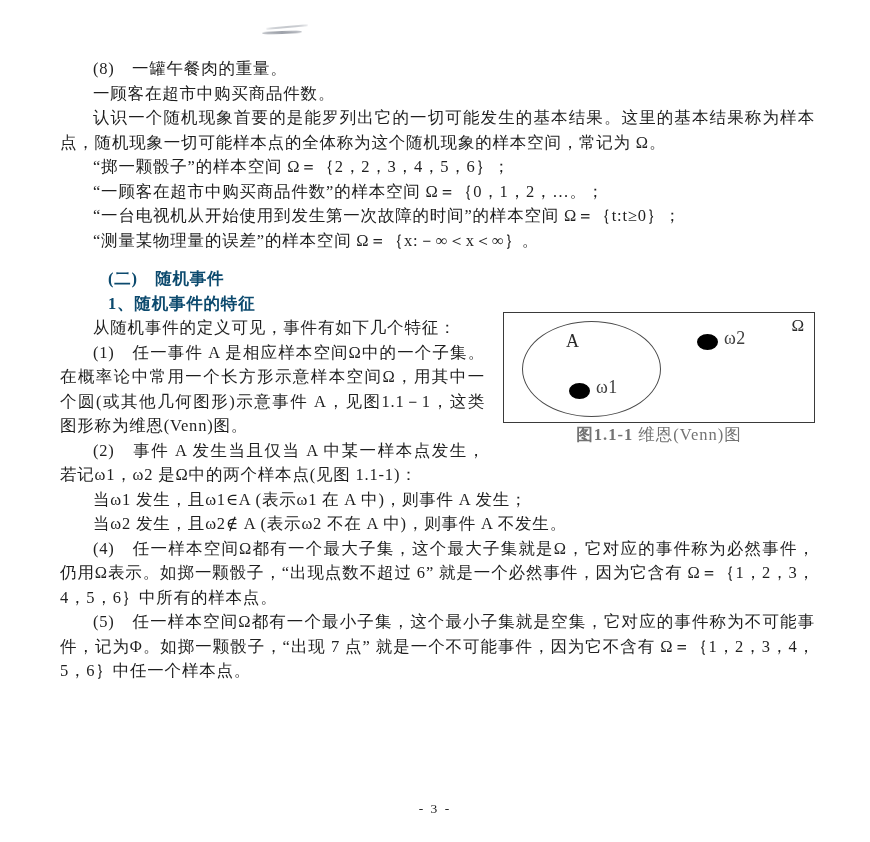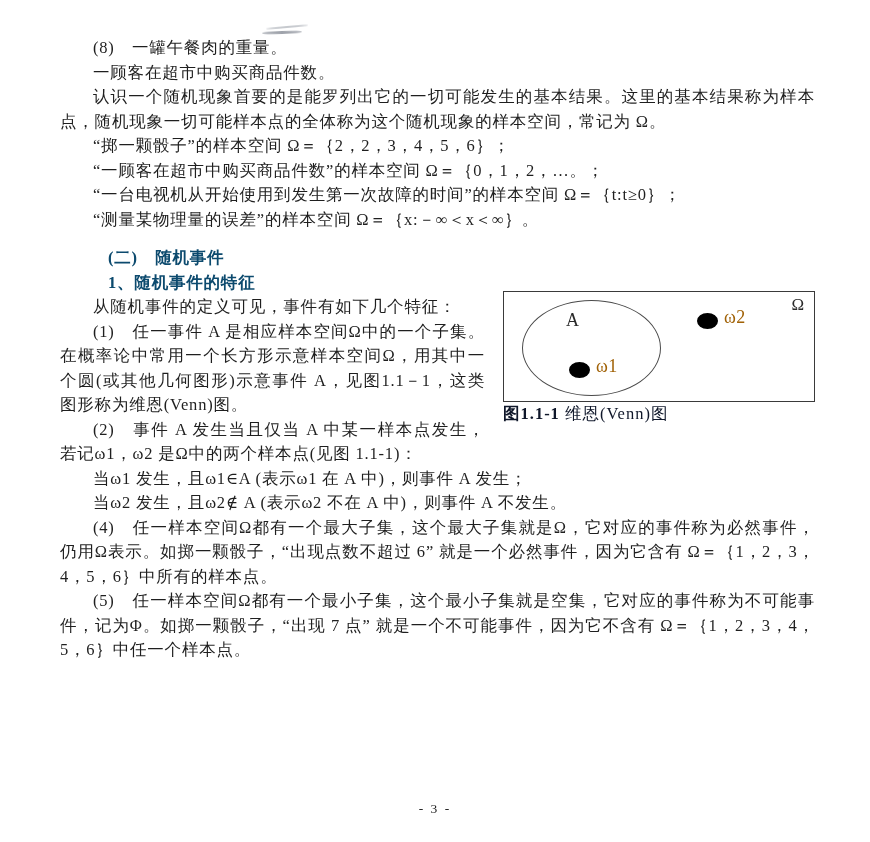--- a/index.html
+++ b/index.html
@@ -19,21 +19,21 @@
     position:absolute;left:4px;top:1px;width:42px;height:0;
     border-top:2px solid #c6c9ce;transform:rotate(-5deg);border-radius:50%;
     filter:blur(0.6px);
   }
   .scan-artifact .stroke2{
     position:absolute;left:0px;top:6px;width:40px;height:0;
     border-top:3px solid #9fa3ab;transform:rotate(-2deg);border-radius:50%;
     filter:blur(0.7px);
   }
   .content{
-    position:absolute;left:60px;top:36px;width:755px;
+    position:absolute;left:60px;top:57px;width:755px;
     font-size:16.5px;line-height:24.5px;
     letter-spacing:0.8px;
   }
   .content p{margin:0;padding:0;}
   .para{
     text-indent:33px;
     text-align:justify;
     text-justify:inter-character;
   }
   .heading{
@@ -66,29 +66,30 @@
   .set-label{
     position:absolute;left:62px;top:16px;
     font-size:18px;color:#2a2a2a;
   }
   .dot{
     position:absolute;background:#000;border-radius:50%;
   }
   .dot1{left:65px;top:70px;width:21px;height:16px;}
   .dot2{left:193px;top:21px;width:21px;height:16px;}
   .dot-label{
-    position:absolute;font-size:18px;color:#a16207;letter-spacing:0.5px;
+    position:absolute;font-size:18px;color:#404040;letter-spacing:0.5px;
   }
   .dot1-label{left:92px;top:62px;}
   .dot2-label{left:220px;top:13px;}
   .fig-caption{
     margin-top:10px;
+    text-align:center;
     font-size:16.5px;
     letter-spacing:1px;
-    color:#0f172a;
+    color:#737373;
     text-indent:0;
   }
   .fig-caption .bold{font-weight:bold;}
   .page-number{
     position:absolute;left:0;top:801px;width:870px;
     text-align:center;
     font-size:13.5px;letter-spacing:2px;color:#1a1a1a;
     font-family:"Liberation Serif","DejaVu Serif",serif;
   }
 </style>

